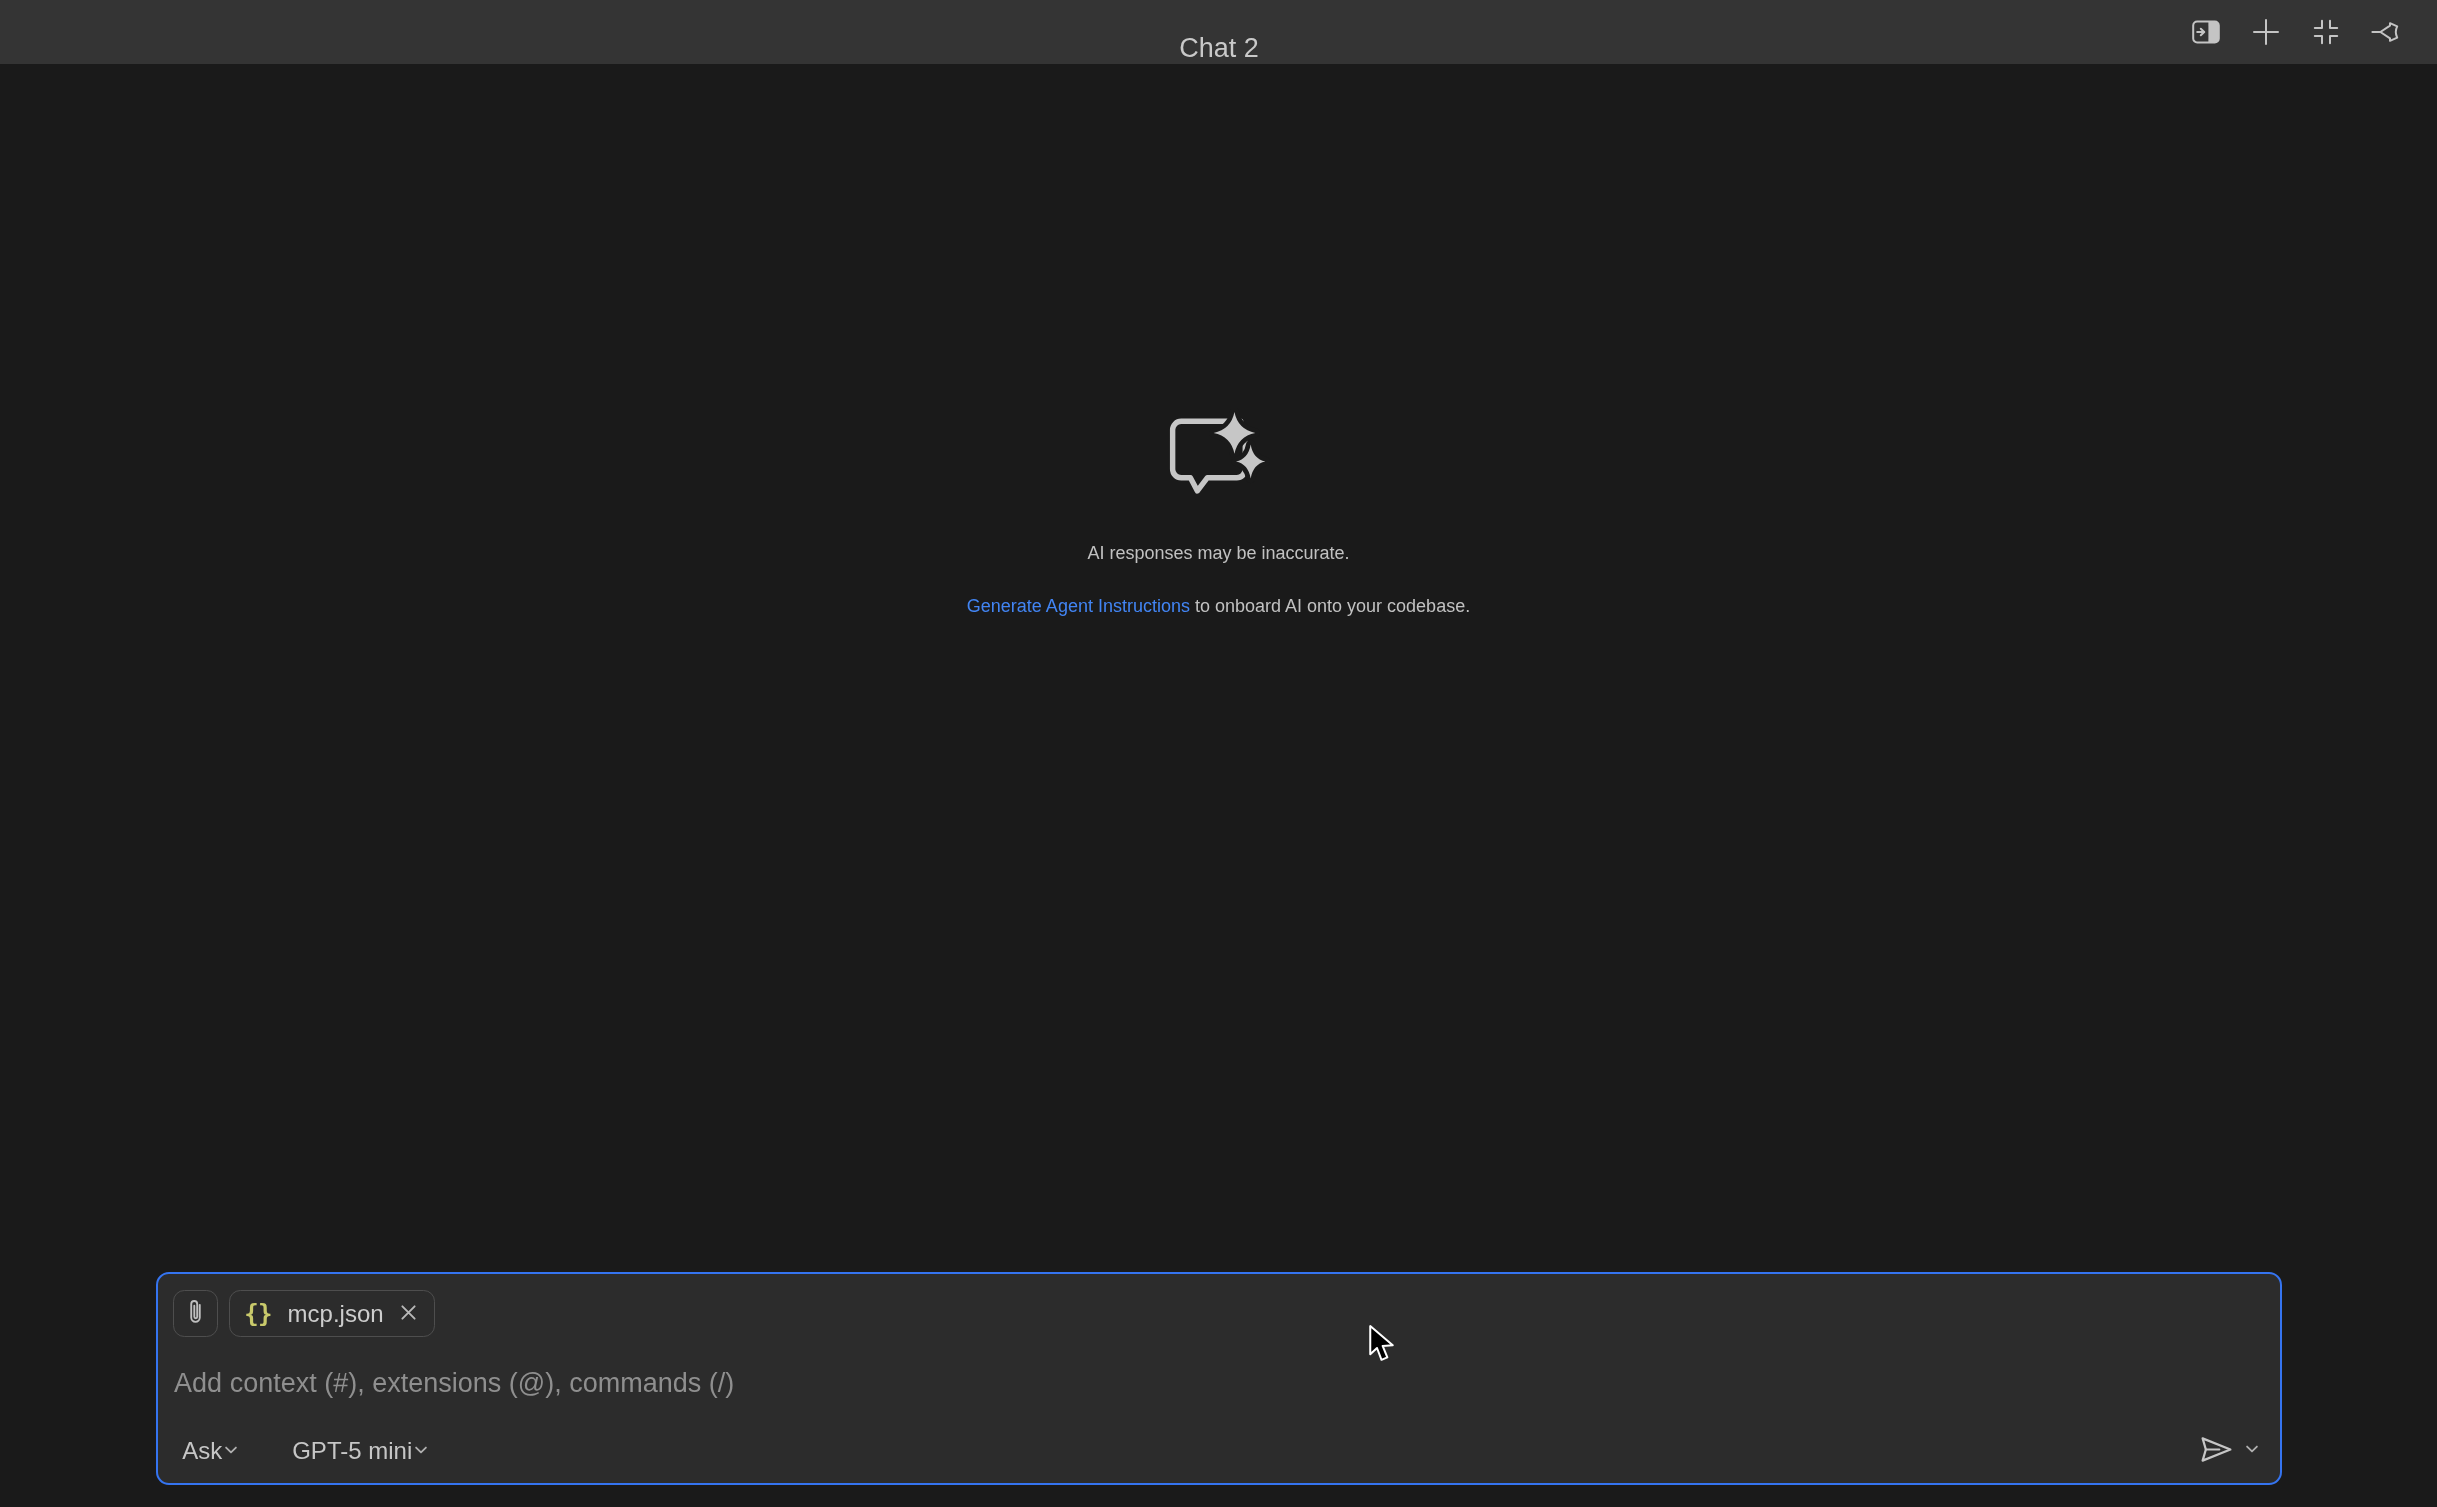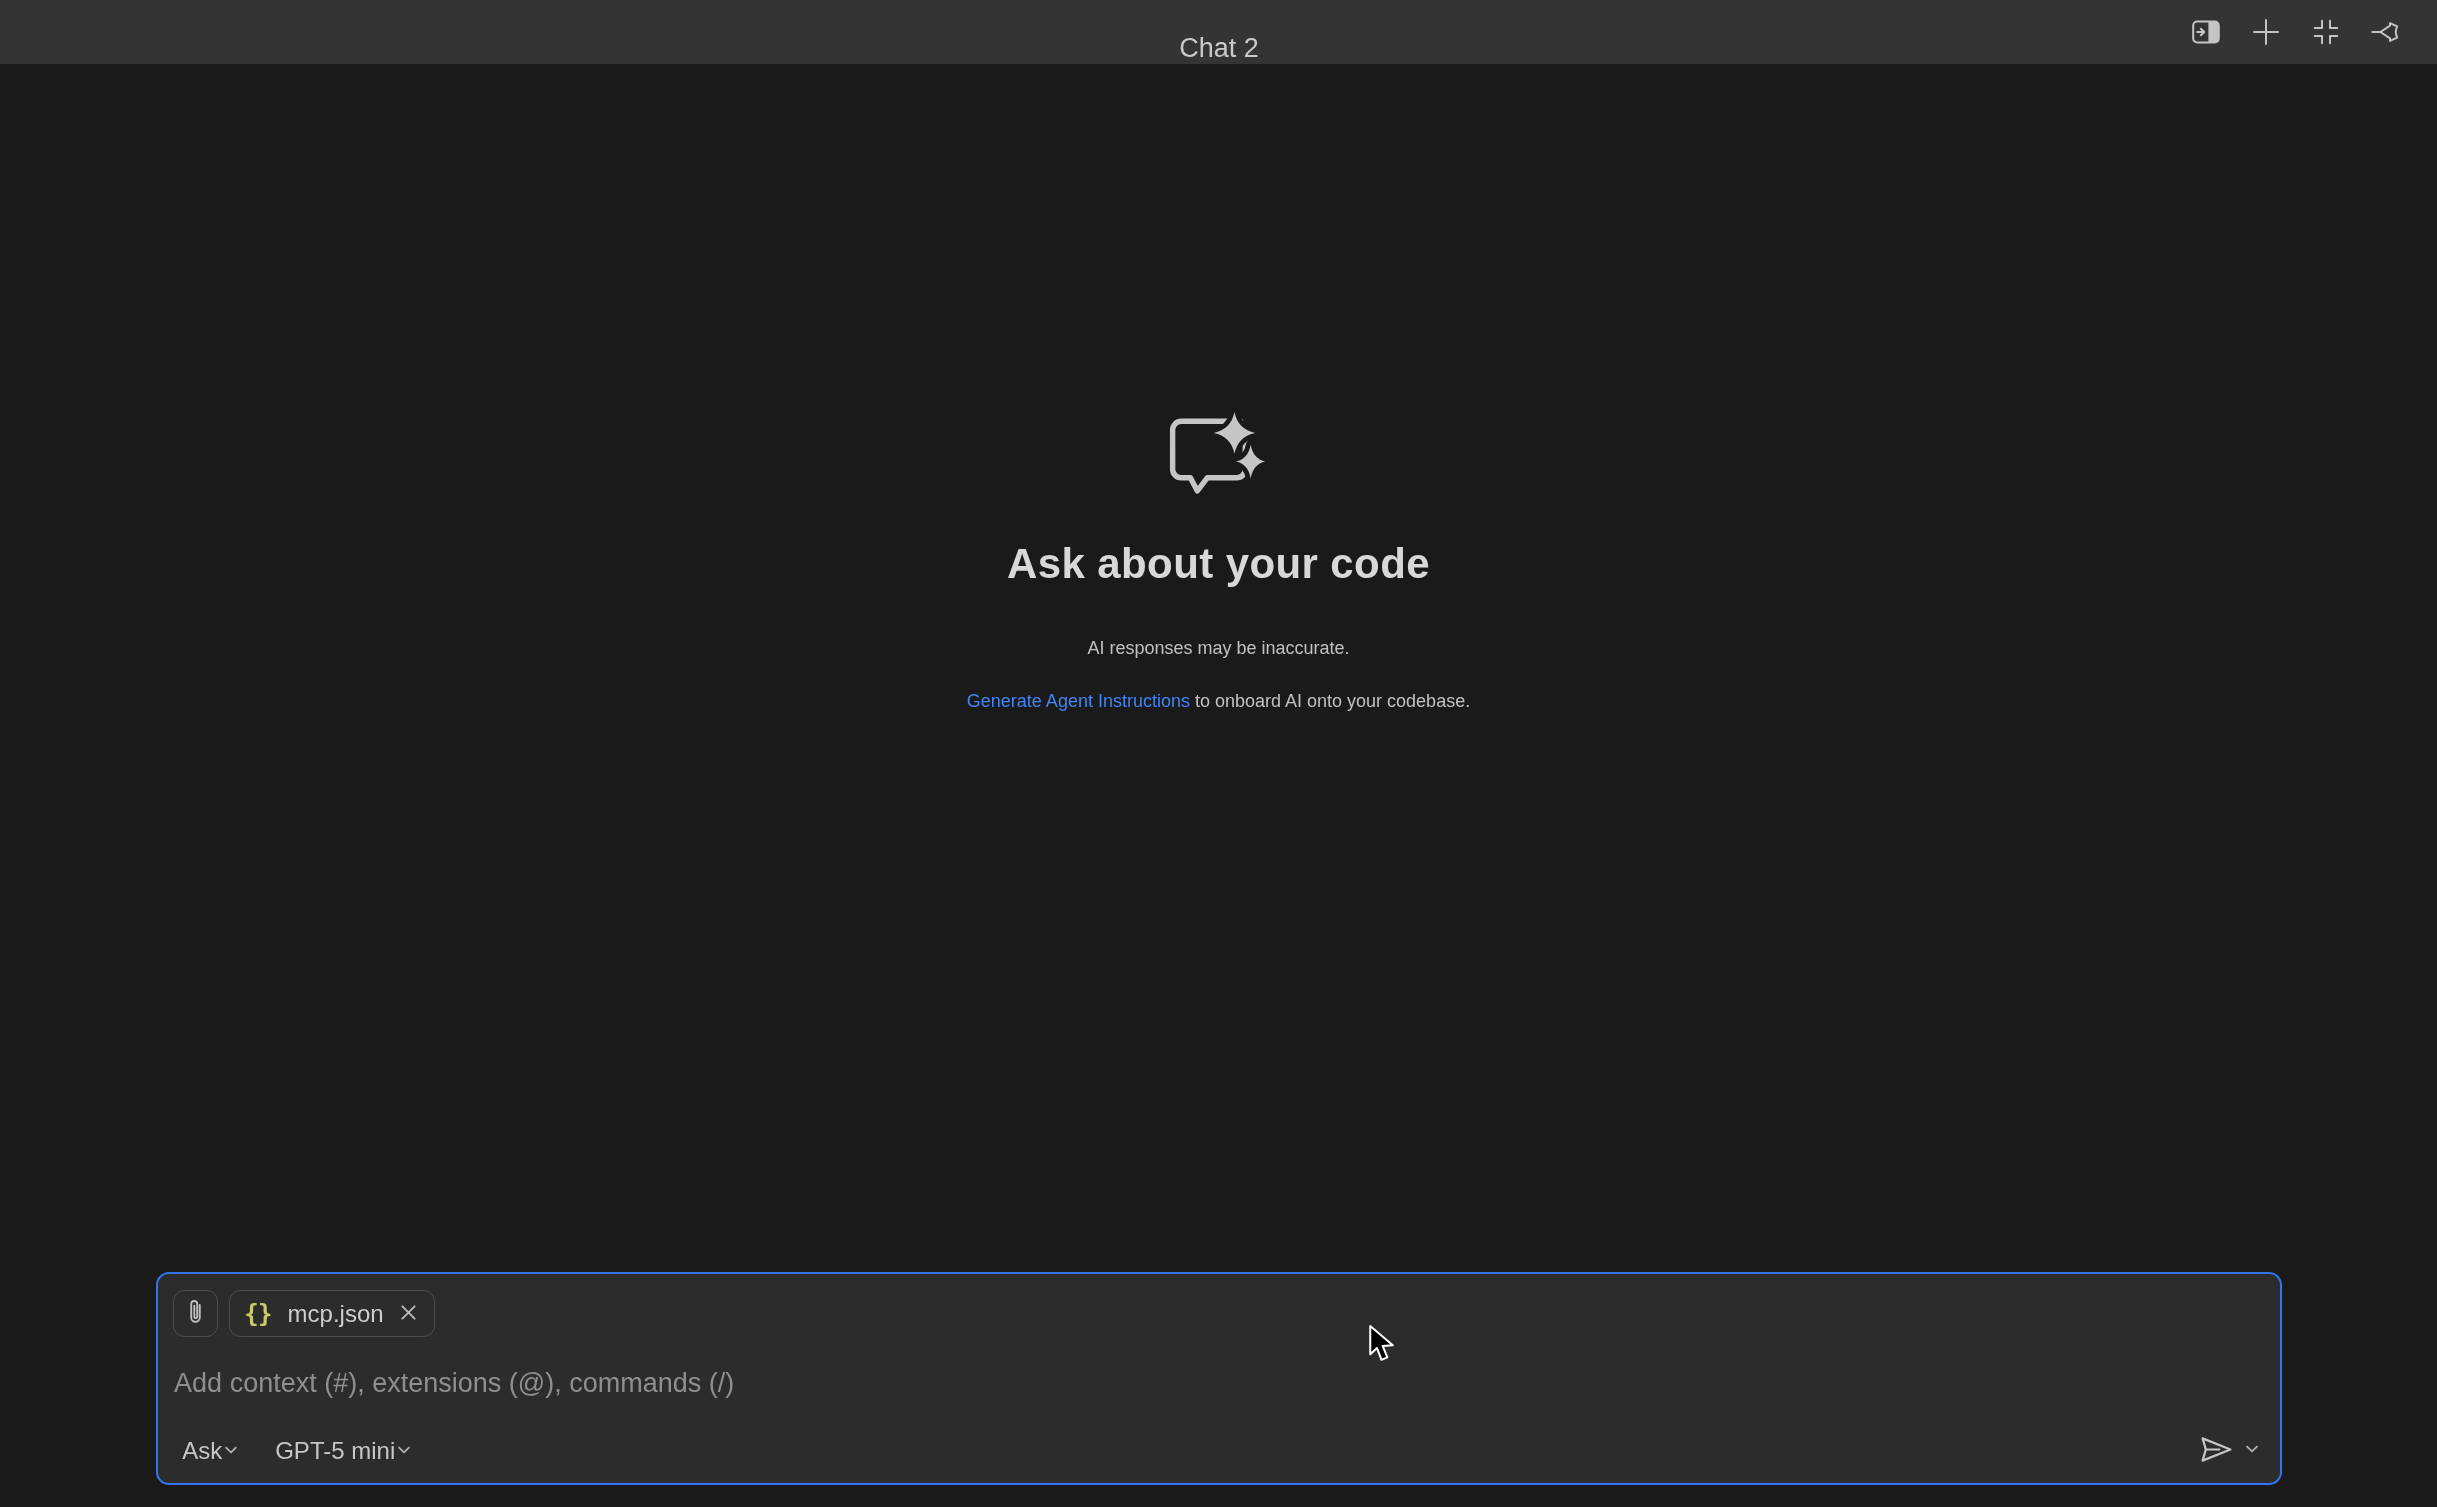--- a/index.html
+++ b/index.html
@@ -100,21 +100,21 @@
   }
   .prompt-input::placeholder { color: #8f8f8f; opacity: 1; }
   .composer-bottom { padding-left: 9.7px; height: 42px; }
   .selector-btn {
     background: transparent; border: none; padding: 0;
     display: flex; align-items: center; 
     font-family: "Liberation Sans", "DejaVu Sans", sans-serif;
     font-size: 24px; color: #c6c6c6;
     cursor: default;
   }
-  .selector-btn + .selector-btn { margin-left: 35px; }
+  .selector-btn + .selector-btn { margin-left: 52px; }
   .spacer { flex: 1; }
   .send-group { display: flex; align-items: center; gap: 8px; margin-right: 4.8px; }
   .send-btn, .send-options-btn {
     background: transparent; border: none; padding: 0;
     display: flex; align-items: center; justify-content: center;
     cursor: default;
   }
 
   
   .mouse-cursor {
@@ -170,21 +170,20 @@
 <div class="empty-state">
   <span>
     <svg class="empty-icon" width="102" height="90" viewBox="0 0 132 112">
       <path d="M94 15 H17 C11 15 6 20 6 26 V77 C6 83 11 88 17 88 H29 L38 105 L51 88 H89 C95 88 100 83 100 77 V40" fill="none" stroke="#c6c6c6" stroke-width="7" stroke-linecap="round" stroke-linejoin="round"></path>
       <path d="M86 3 Q90.5 25.5 113 30 Q90.5 34.5 86 57 Q81.5 34.5 59 30 Q81.5 25.5 86 3 Z" fill="#1a1a1a" stroke="#1a1a1a" stroke-width="12" stroke-linejoin="round"></path>
       <path d="M86 3 Q90.5 25.5 113 30 Q90.5 34.5 86 57 Q81.5 34.5 59 30 Q81.5 25.5 86 3 Z" fill="#c6c6c6"></path>
       <path d="M107 45 Q110 63.5 126 67 Q110 70.5 107 89 Q104 70.5 88 67 Q104 63.5 107 45 Z" fill="#1a1a1a" stroke="#1a1a1a" stroke-width="12" stroke-linejoin="round"></path>
       <path d="M107 45 Q110 63.5 126 67 Q110 70.5 107 89 Q104 70.5 88 67 Q104 63.5 107 45 Z" fill="#c6c6c6"></path>
     </svg>
   </span>
-  <h1 class="empty-heading">Ask about your code</h1>
   <div class="empty-meta">
     <div>AI responses may be inaccurate.</div>
     <div><a>Generate Agent Instructions</a><span> to onboard AI onto your codebase.</span></div>
   </div>
 </div>
 
 <div class="composer">
 
   <div class="composer-row">
     <button class="attach-btn">

